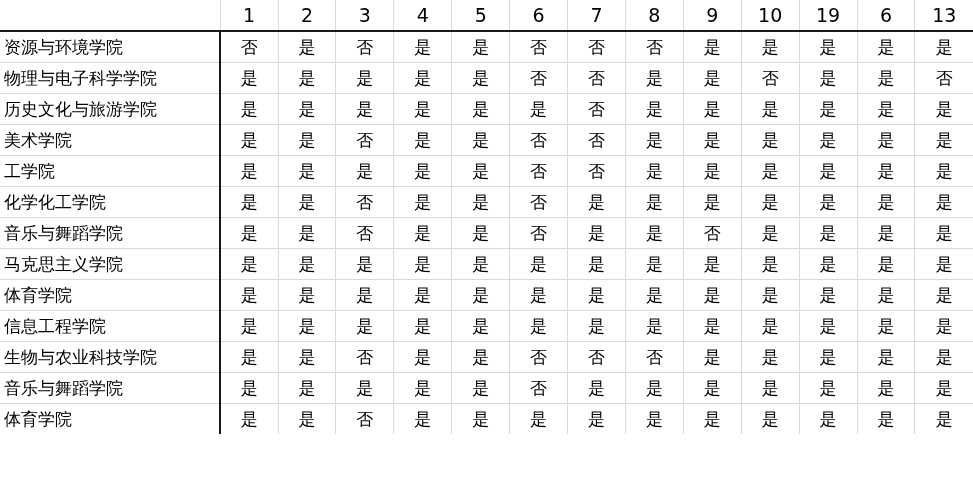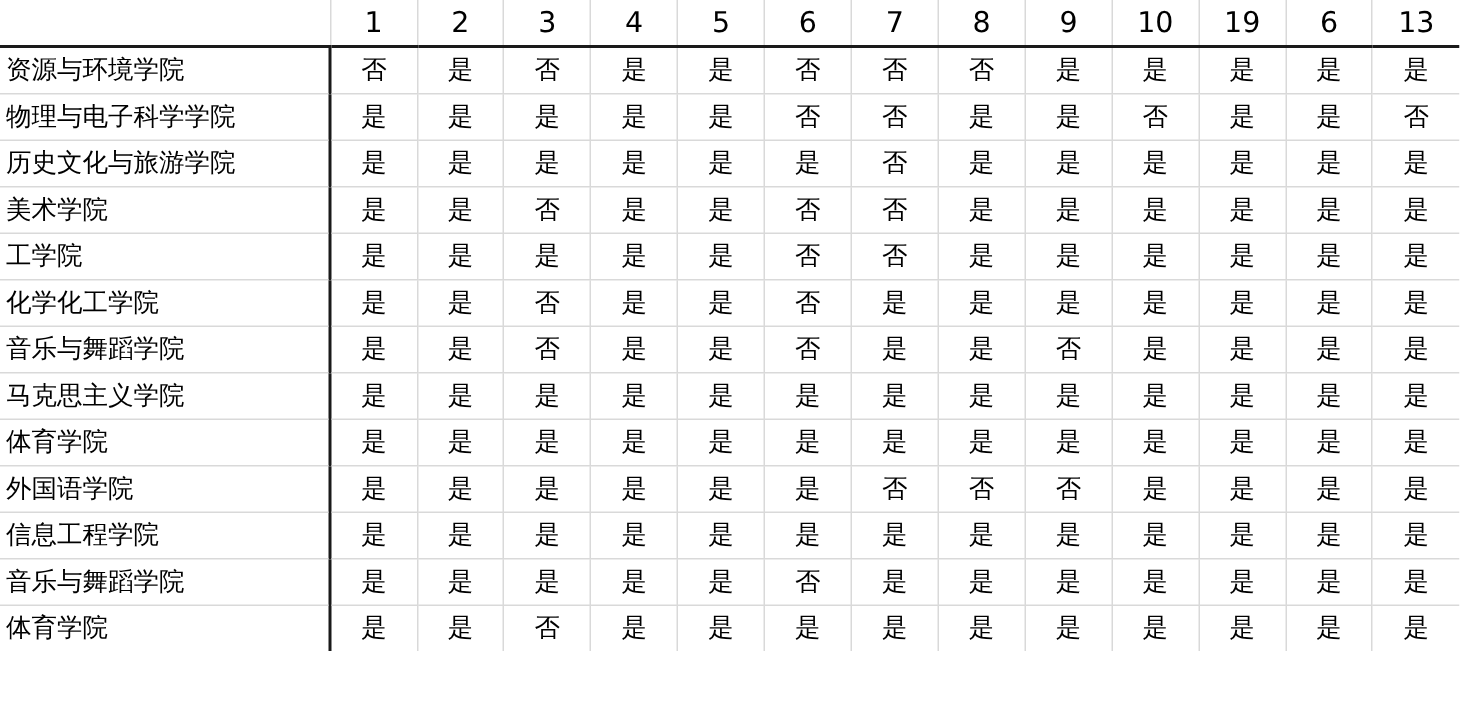--- a/index.html
+++ b/index.html
@@ -234,45 +234,45 @@
         <td>是</td>
         <td>是</td>
         <td>是</td>
         <td>是</td>
         <td>是</td>
         <td>是</td>
         <td>是</td>
         <td>是</td>
       </tr>
       <tr>
-        <td class="rowlabel">外国语学院</td>
-        <td>是</td>
-        <td>是</td>
-        <td>是</td>
-        <td>是</td>
-        <td>是</td>
-        <td>是</td>
-        <td>否</td>
-        <td>否</td>
-        <td>否</td>
-        <td>是</td>
-        <td>是</td>
-        <td>是</td>
-        <td>是</td>
-      </tr>
-      <tr>
         <td class="rowlabel">信息工程学院</td>
         <td>是</td>
         <td>是</td>
         <td>是</td>
         <td>是</td>
         <td>是</td>
         <td>是</td>
         <td>是</td>
         <td>是</td>
+        <td>是</td>
+        <td>是</td>
+        <td>是</td>
+        <td>是</td>
+        <td>是</td>
+      </tr>
+      <tr>
+        <td class="rowlabel">生物与农业科技学院</td>
+        <td>是</td>
+        <td>是</td>
+        <td>否</td>
+        <td>是</td>
+        <td>是</td>
+        <td>否</td>
+        <td>否</td>
+        <td>否</td>
         <td>是</td>
         <td>是</td>
         <td>是</td>
         <td>是</td>
         <td>是</td>
       </tr>
       <tr>
         <td class="rowlabel">音乐与舞蹈学院</td>
         <td>是</td>
         <td>是</td>

